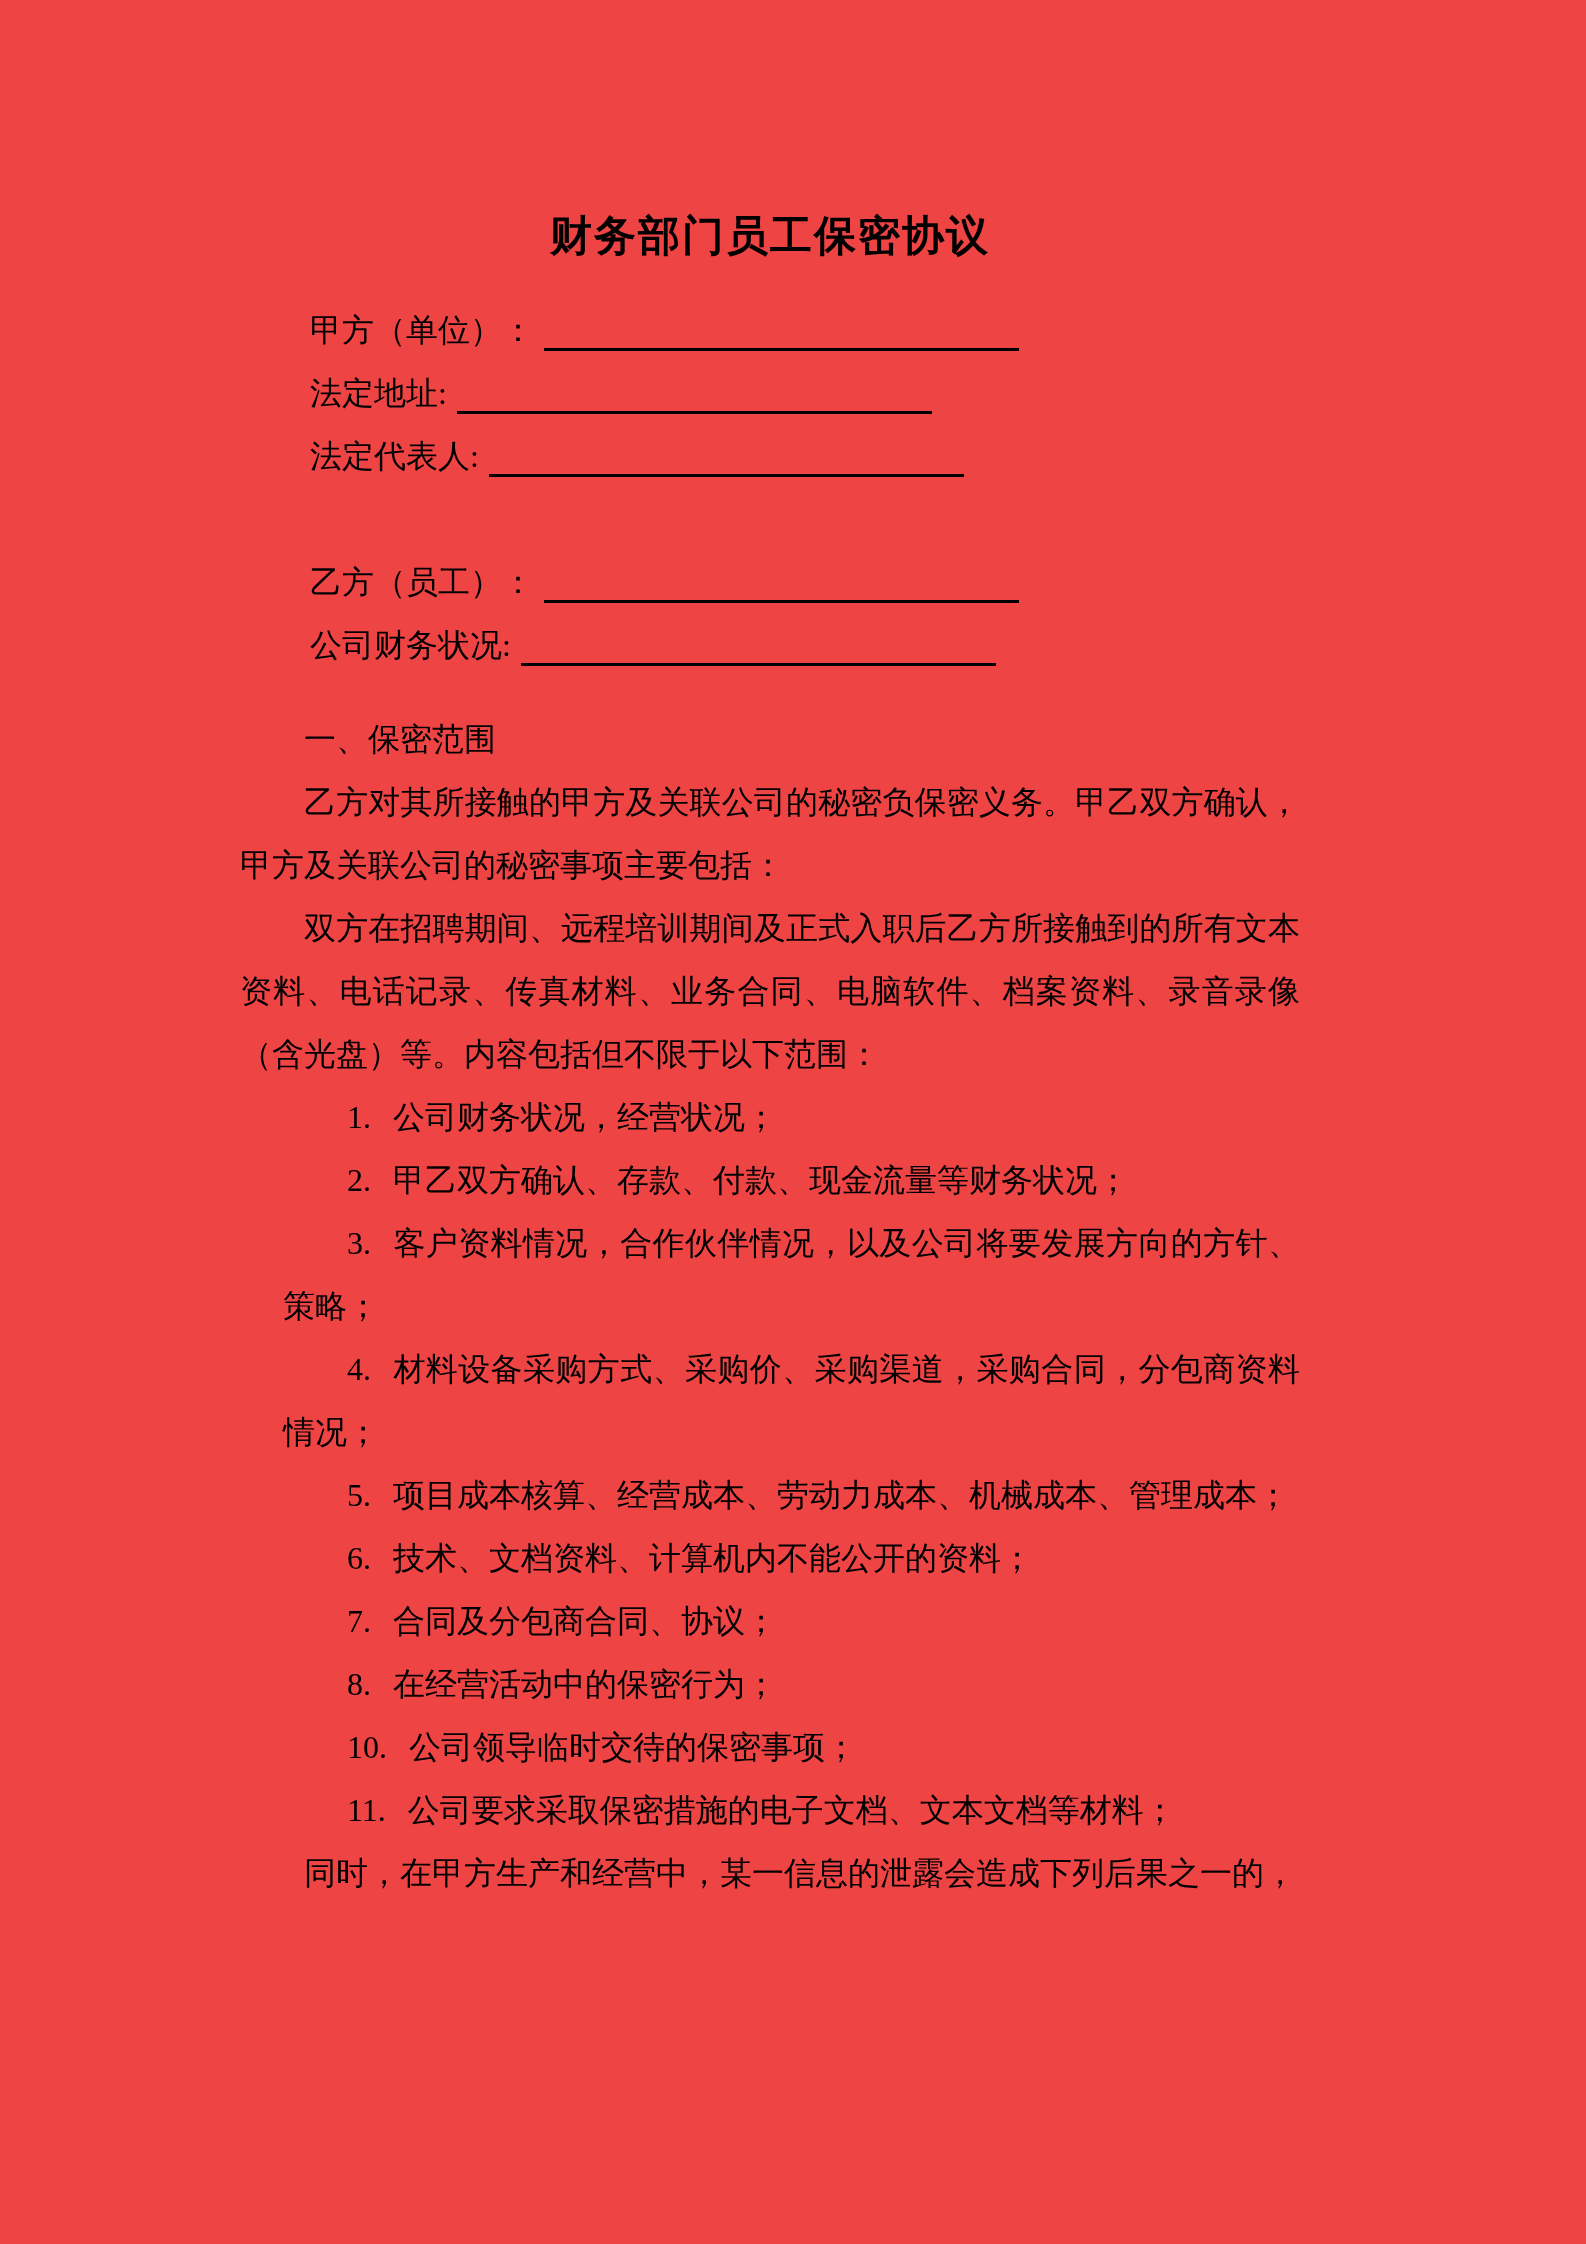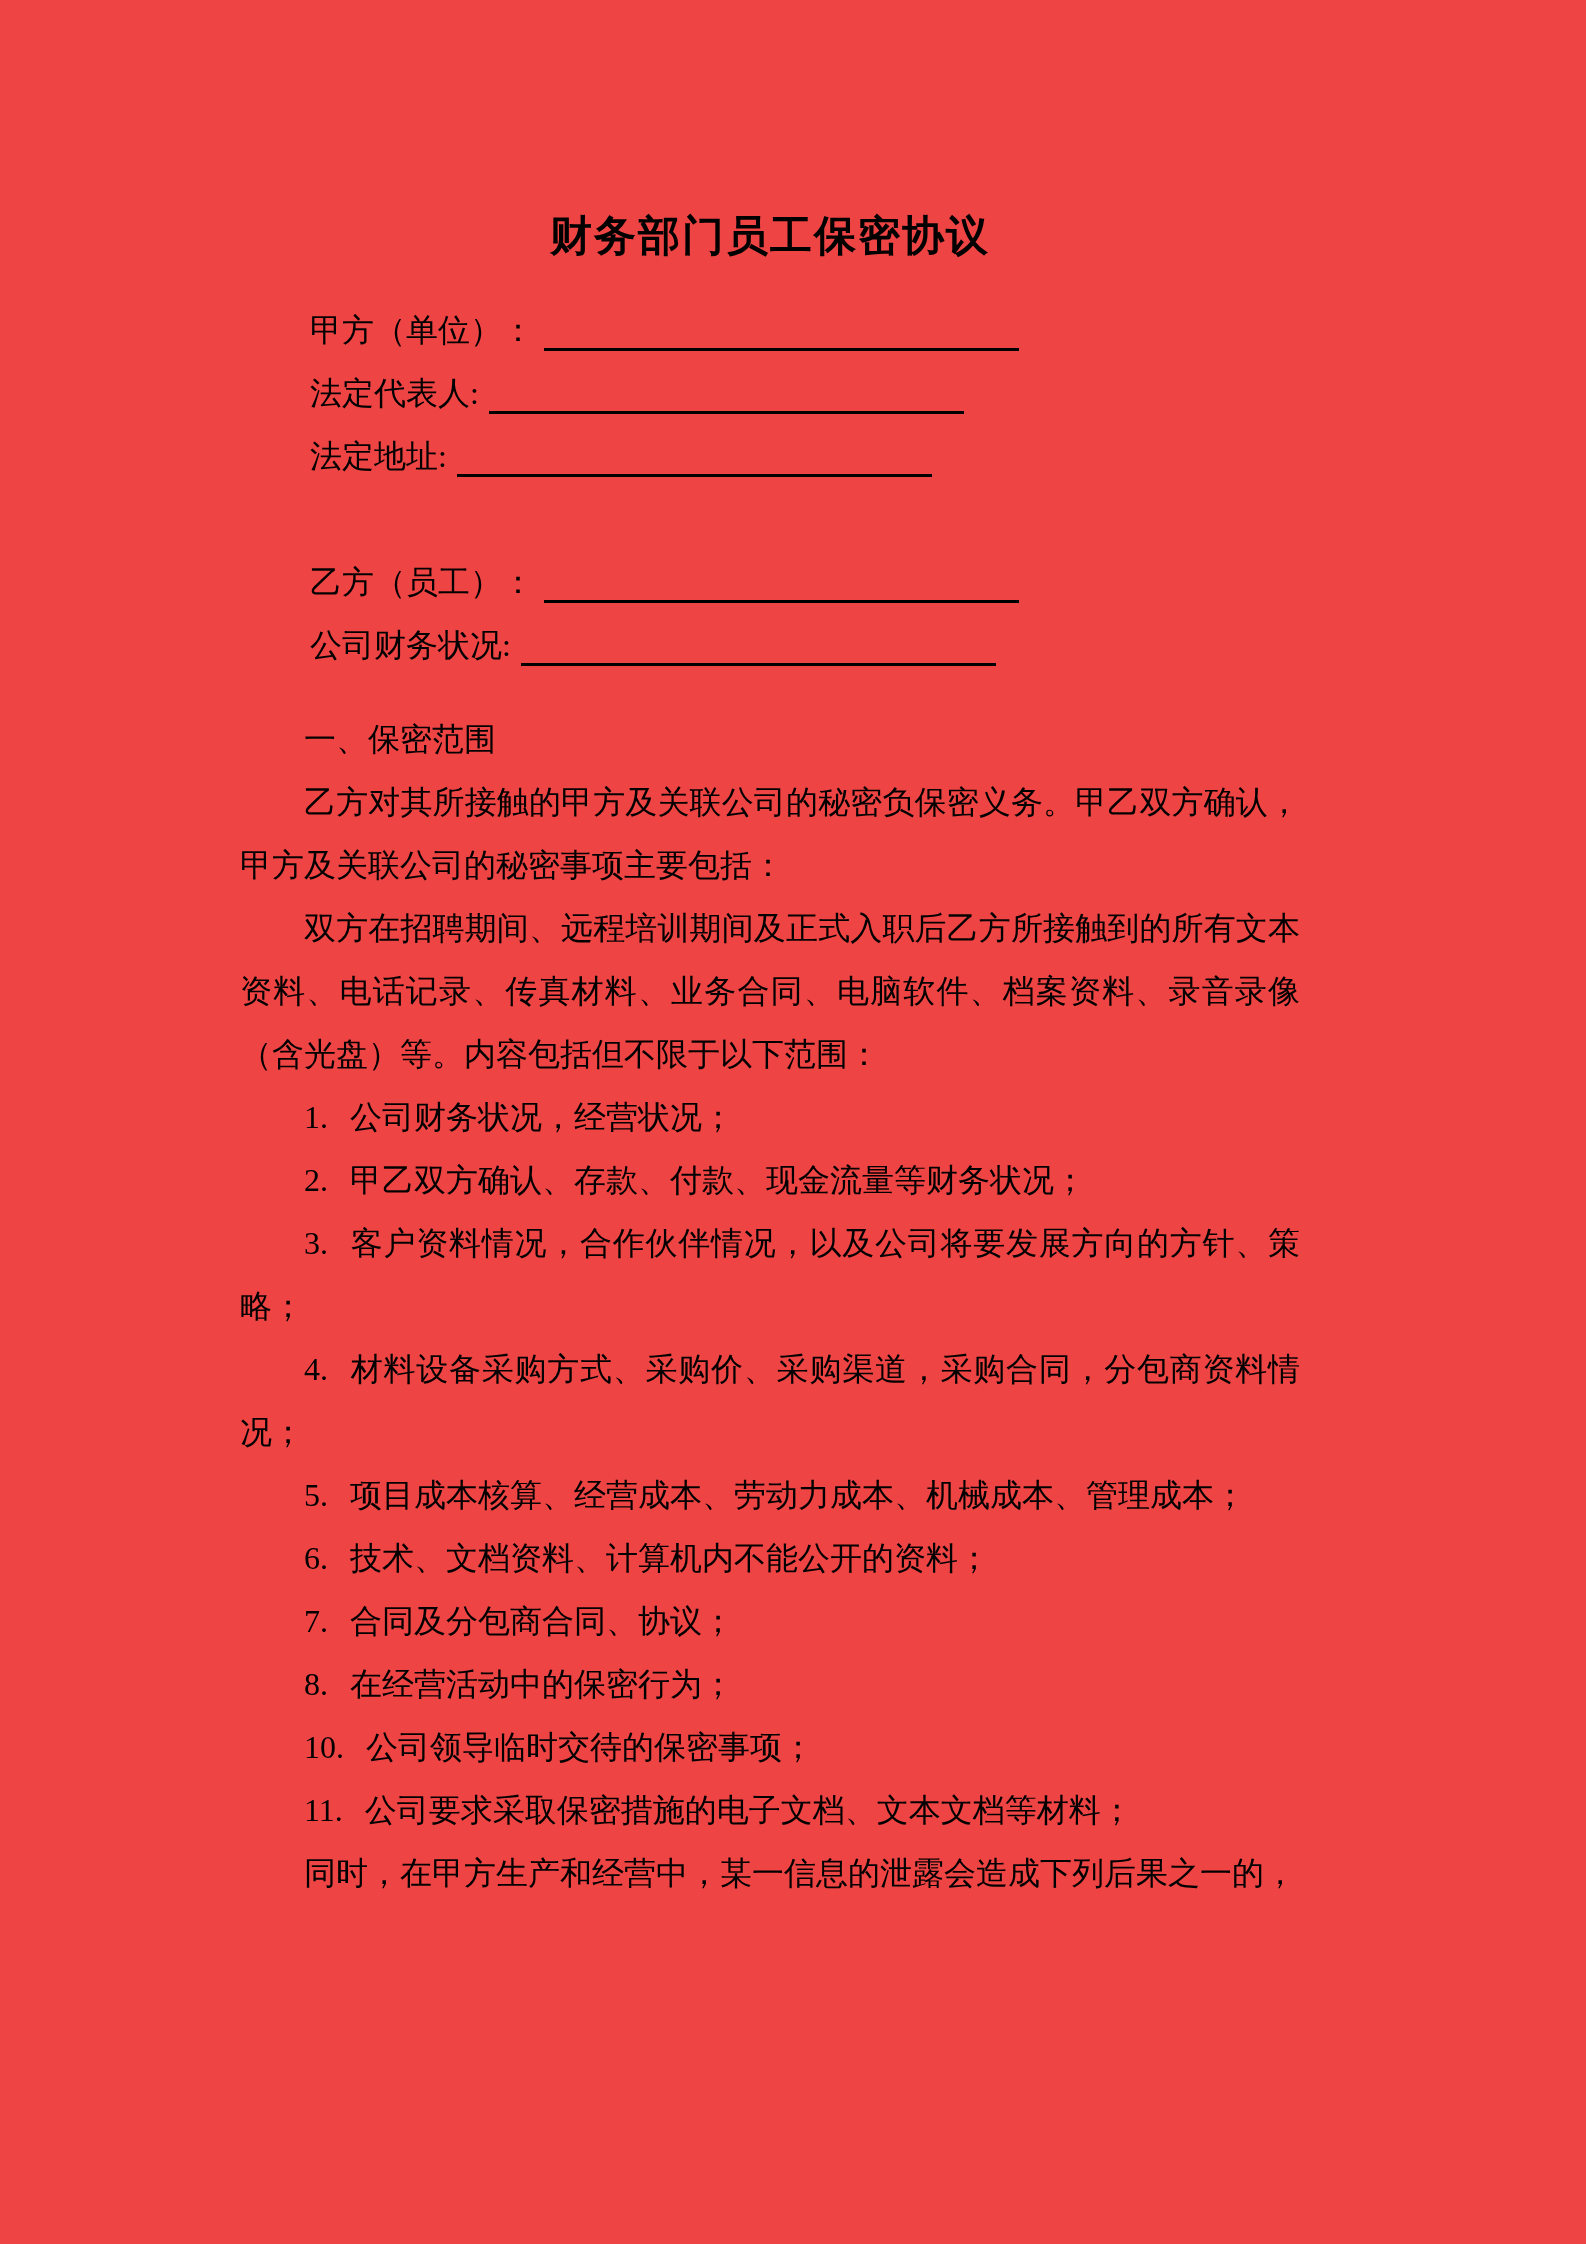--- a/index.html
+++ b/index.html
@@ -54,46 +54,46 @@
     margin-top: 42px;
     width: 1060px;
     font-size: 32px;
     line-height: 63px;
     text-align: justify;
   }
   .doc-body p { text-indent: 2em; }
   .clause-list {
     list-style: none;
   }
-  .clause-list li { text-indent: 2em; }
+  .clause-list li { text-indent: 2em; margin-left: 43px; }
   .clause-num {
     display: inline-block;
     margin-right: 22px;
     text-indent: 0;
   }
 </style>
 </head>
 <body>
 
 <div class="page">
   <div class="content">
 
     <div class="doc-title">财务部门员工保密协议</div>
 
     <div class="form-section">
       <div class="field-row">
         <span class="field-label">甲方（单位）：</span>
         <span class="fill-line"></span>
       </div>
       <div class="field-row">
-        <span class="field-label">法定代表人:</span>
+        <span class="field-label">法定地址:</span>
         <span class="fill-line"></span>
       </div>
       <div class="field-row">
-        <span class="field-label">法定地址:</span>
+        <span class="field-label">法定代表人:</span>
         <span class="fill-line"></span>
       </div>
       <div class="field-row gap-above">
         <span class="field-label">乙方（员工）：</span>
         <span class="fill-line"></span>
       </div>
       <div class="field-row">
         <span class="field-label">公司财务状况:</span>
         <span class="fill-line"></span>
       </div>

